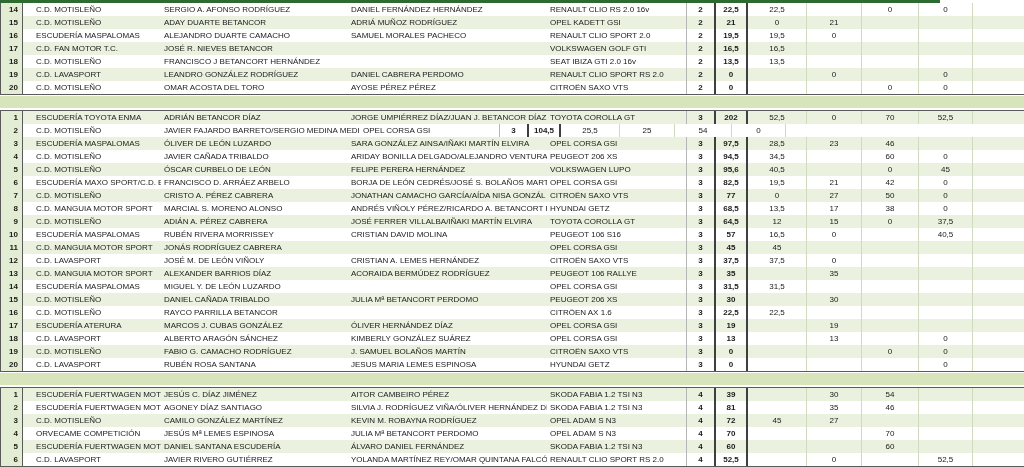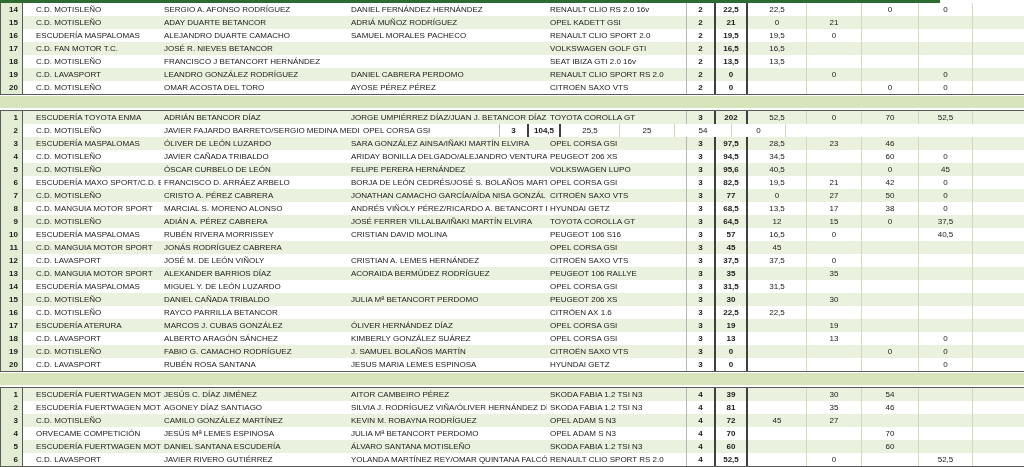--- a/index.html
+++ b/index.html
@@ -489,21 +489,21 @@
           <div class="cell c-r1"></div>
           <div class="cell c-r2"></div>
           <div class="cell c-r3">70</div>
           <div class="cell c-r4"></div>
           <div class="cell c-blank"></div>
         </div>
         <div class="row green">
           <div class="cell c-pos">5</div>
           <div class="cell c-team">ESCUDERÍA FUERTWAGEN MOTOR</div>
           <div class="cell c-driver">DANIEL SANTANA ESCUDERÍA</div>
-          <div class="cell c-codriver">ÁLVARO SANTANA MOTISLEÑO</div>
+          <div class="cell c-codriver">ÁLVARO DANIEL FERNÁNDEZ</div>
           <div class="cell c-car">SKODA FABIA 1.2 TSI N3</div>
           <div class="cell c-cls">4</div>
           <div class="cell c-total">60</div>
           <div class="cell c-r1"></div>
           <div class="cell c-r2"></div>
           <div class="cell c-r3">60</div>
           <div class="cell c-r4"></div>
           <div class="cell c-blank"></div>
         </div>
         <div class="row">

